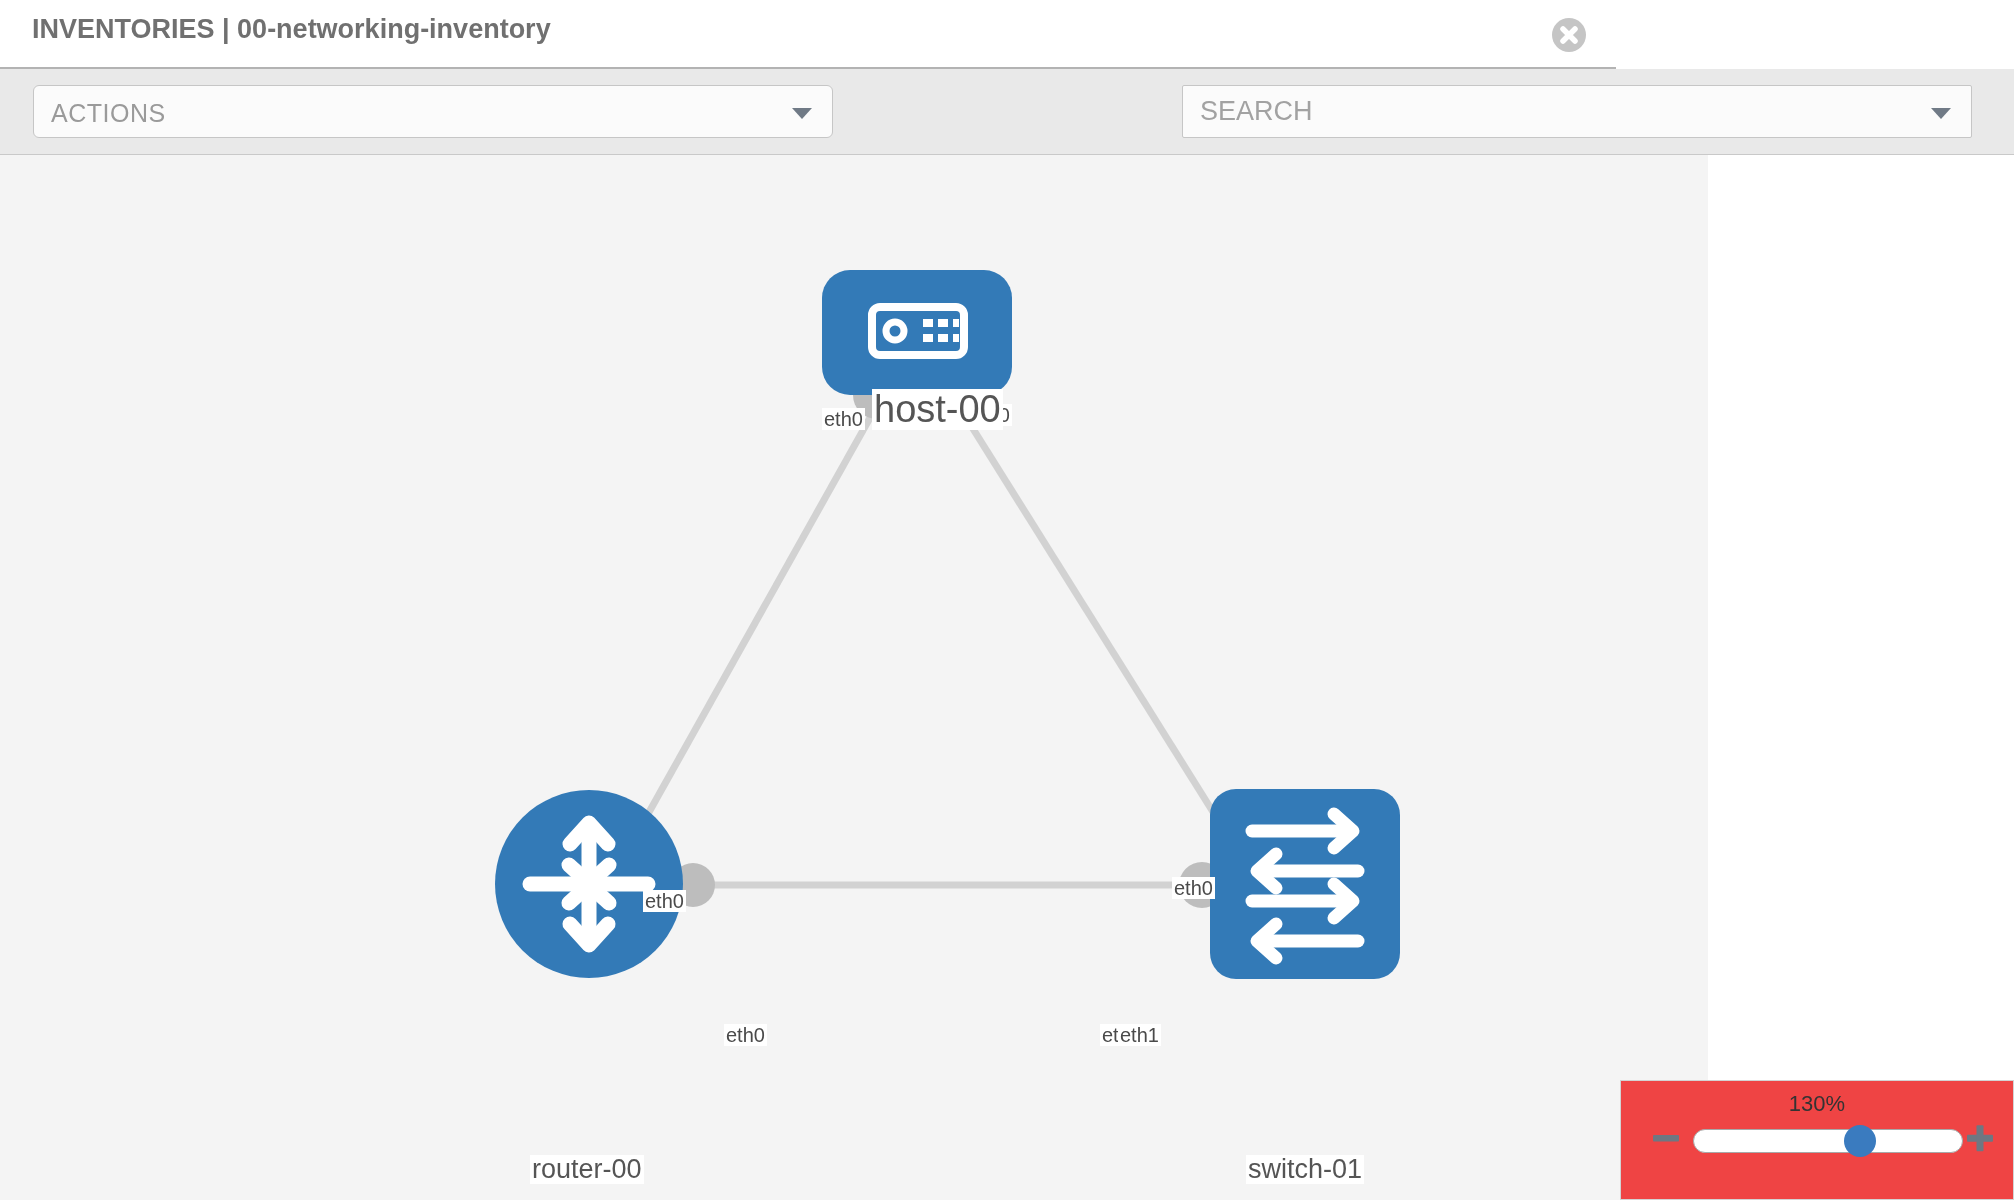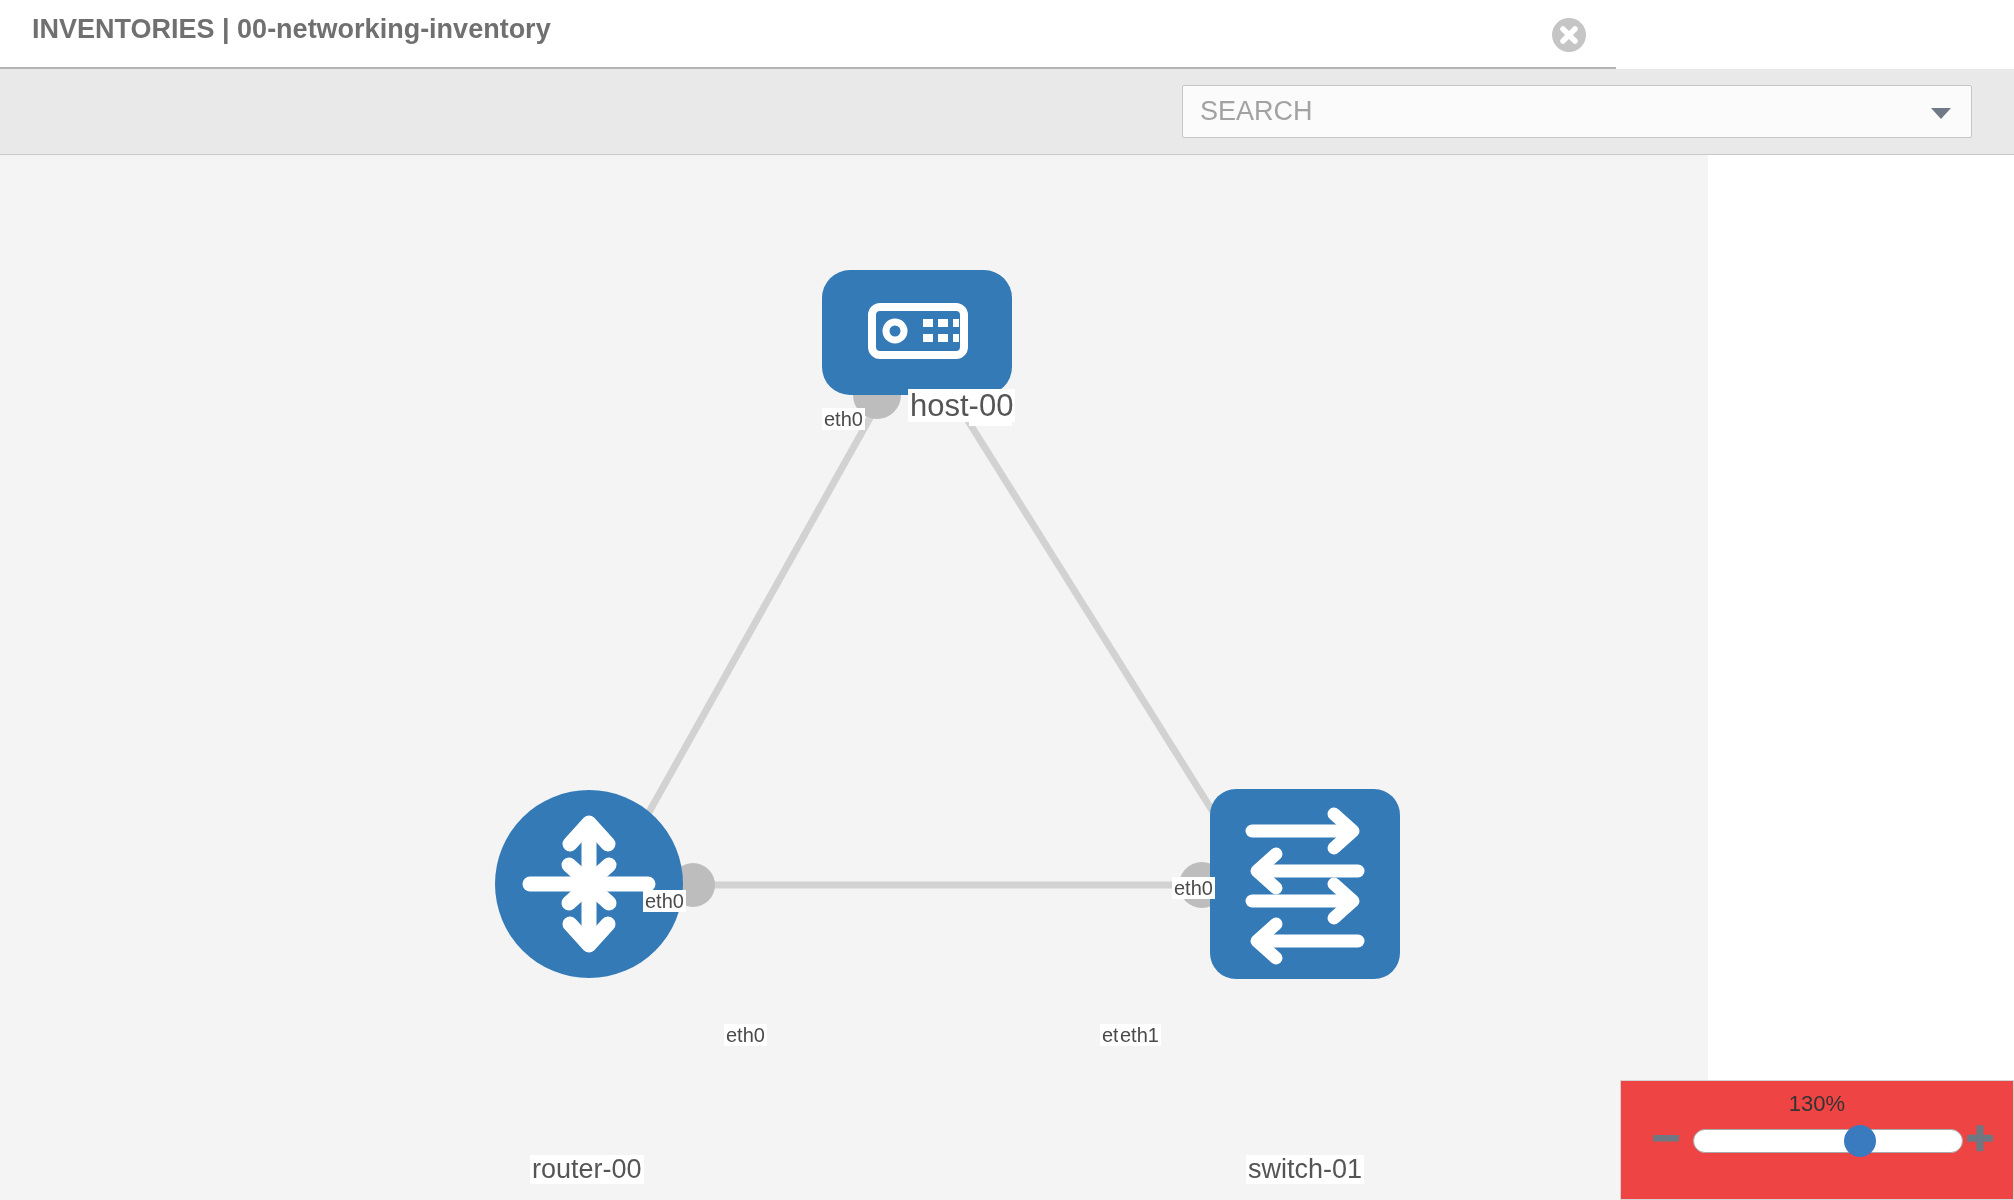--- a/index.html
+++ b/index.html
@@ -207,20 +207,24 @@
   <div class="page-title">INVENTORIES | 00-networking-inventory</div>
   <div class="close-btn">
     <svg width="34" height="34" viewBox="0 0 34 34">
       <path d="M11 11 L23 23 M23 11 L11 23" stroke="#ffffff" stroke-width="5.5" stroke-linecap="round"></path>
     </svg>
   </div>
 </div>
 
 <div class="toolbar">
 
+  <div class="actions-select">
+    <span class="label">ACTIONS</span>
+    <span class="caret"></span>
+  </div>
 
   <div class="tool-icon wrench" style="top:94px">
     <svg width="40" height="40" viewBox="0 0 40 40">
       <path d="M28.6 7.4 a9.6 9.6 0 0 0 -12.1 11.9 L8.2 27.6 a3.6 3.6 0 0 0 5.1 5.1 l8.3 -8.3 a9.6 9.6 0 0 0 11.9 -12.1 l-5.1 5.1 l-4.6 -1.2 l-1.2 -4.6 z" fill="#7b8189"></path>
       <circle cx="11.2" cy="30.1" r="1.9" fill="#e9e9e9"></circle>
     </svg>
   </div>
 
   <div class="tool-icon key" style="top:94px">
     <svg width="40" height="40" viewBox="0 0 40 40">
@@ -301,21 +305,21 @@
   </svg>
 
   <span class="edge-label" style="left:822px; top:253px;">eth0</span>
   <span class="edge-label" style="left:969px; top:249px;">eth0</span>
   <span class="edge-label" style="left:643px; top:735px;">eth0</span>
   <span class="edge-label" style="left:1172px; top:722px;">eth0</span>
   <span class="edge-label" style="left:724px; top:869px;">eth0</span>
   <span class="edge-label" style="left:1100px; top:869px;">eth0</span>
   <span class="edge-label" style="left:1118px; top:869px;">eth1</span>
 
-  <span class="node-label" style="left:908px; top:234px; font-size:31px;">host-00</span>
+  <span class="node-label" style="left:872px; top:234px; font-size:38px;">host-00</span>
   <span class="node-label" style="left:530px; top:1000px;text-align:center;">router-00</span>
   <span class="node-label" style="left:1246px; top:1000px;">switch-01</span>
 </div>
 
 <div class="zoom-panel">
   <div class="zoom-percent">130%</div>
 
   <div class="zoom-minus">
     <svg width="34" height="34" viewBox="0 0 34 34">
       <rect x="4" y="14" width="26" height="6.5" rx="1" fill="#6e7782"></rect>

